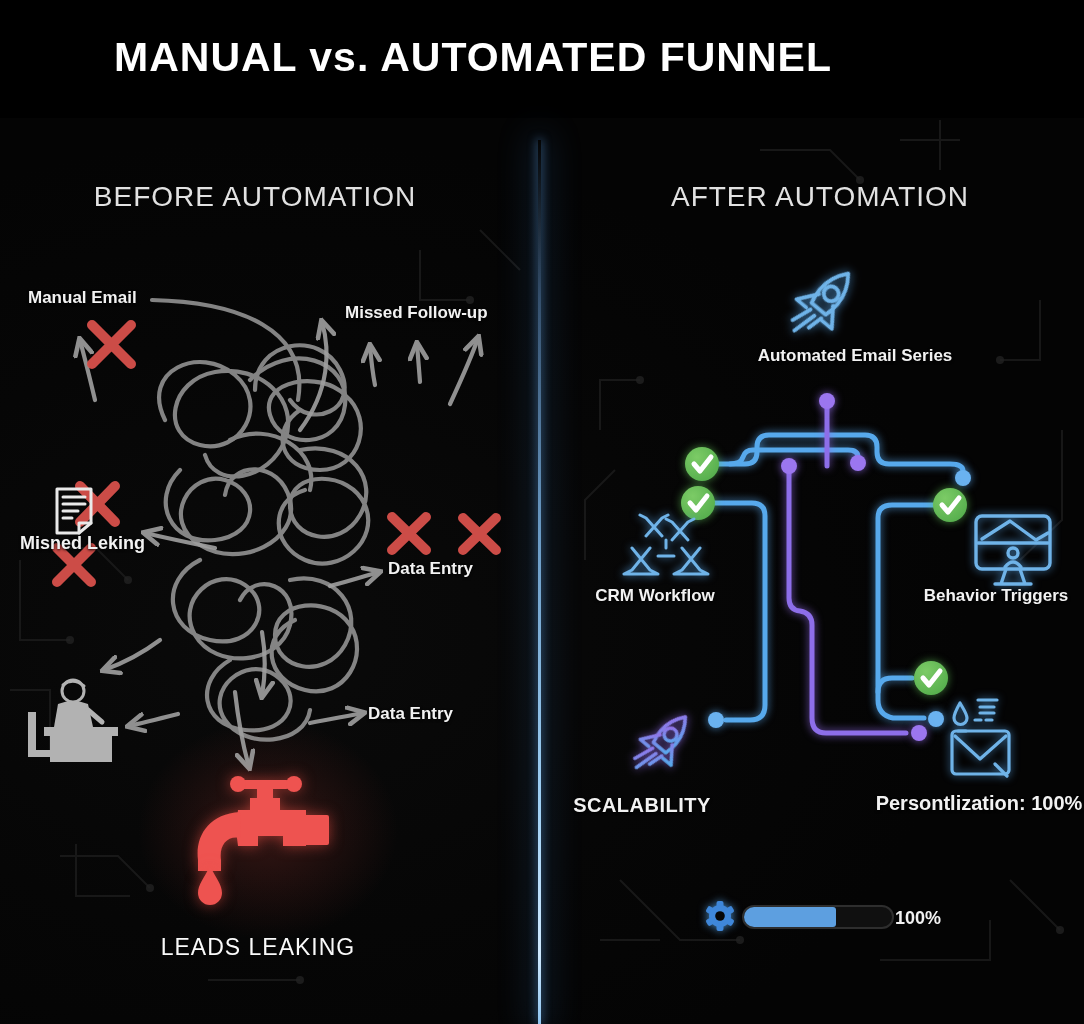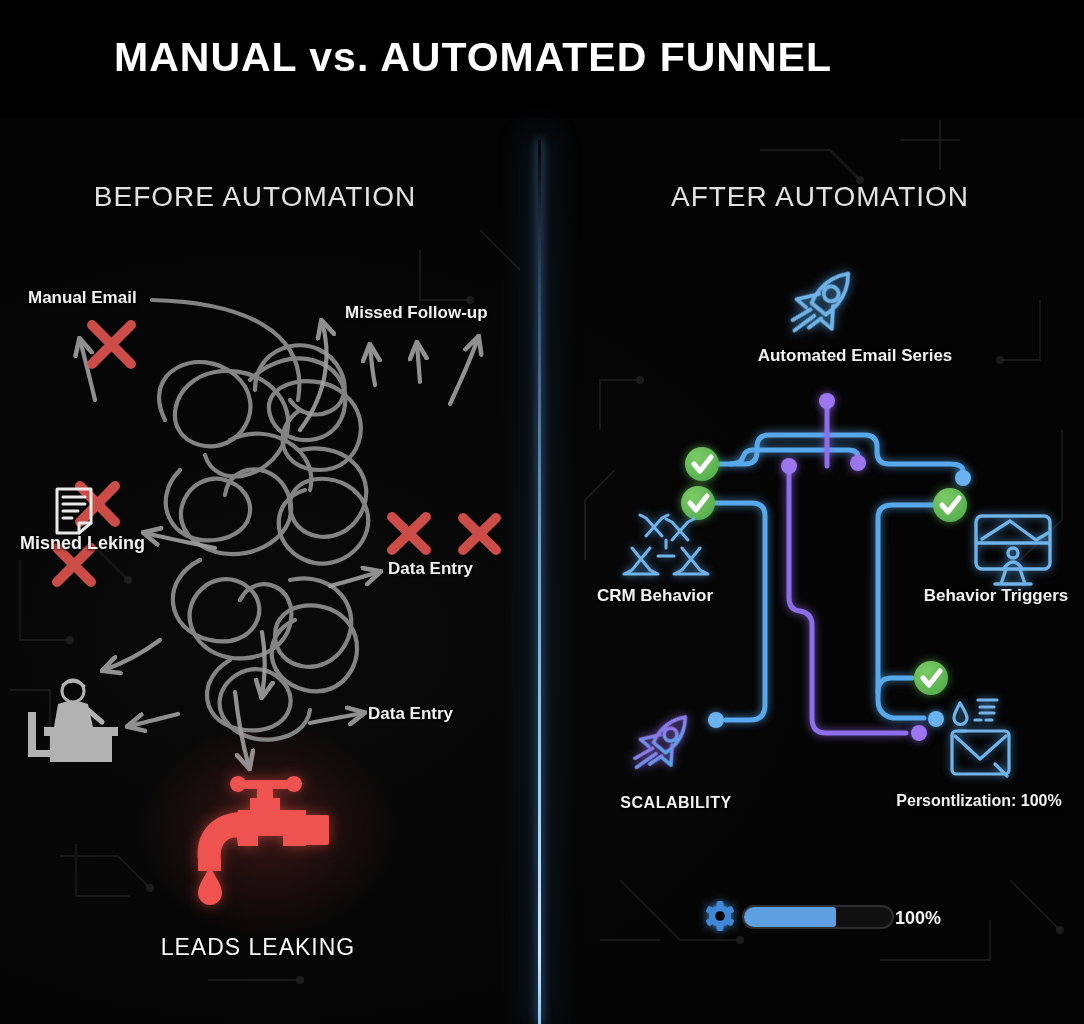--- a/index.html
+++ b/index.html
@@ -262,23 +262,23 @@
   <div class="section-header" style="left:255px;">BEFORE AUTOMATION</div>
 
   <div class="lbl" style="left:28px;top:288px;">Manual Email</div>
   <div class="lbl" style="left:345px;top:303px;">Missed Follow-up</div>
   <div class="lbl" style="left:20px;top:533px;font-size:18px;">Misned Leking</div>
   <div class="lbl" style="left:388px;top:559px;">Data Entry</div>
   <div class="lbl" style="left:368px;top:704px;">Data Entry</div>
   <div class="big-lbl" style="left:258px;top:934px;">LEADS LEAKING</div>
 
   <div class="lbl center" style="left:831px;top:346px;margin-left:24px;">Automated Email Series</div>
-  <div class="lbl center" style="left:655px;top:586px;">CRM Behavior</div>
+  <div class="lbl center" style="left:655px;top:586px;">CRM Workflow</div>
   <div class="lbl center" style="left:996px;top:586px;">Behavior Triggers</div>
-  <div class="lbl center" style="left:676px;top:794px;font-size:16px;letter-spacing:.5px;">SCALABILITY</div>
-  <div class="lbl center" style="left:979px;top:792px;font-size:16px;">Persontlization: 100%</div>
+  <div class="lbl center" style="left:642px;top:794px;font-size:20px;letter-spacing:.5px;">SCALABILITY</div>
+  <div class="lbl center" style="left:979px;top:792px;font-size:20px;">Persontlization: 100%</div>
 
   <div class="progress-wrap">
     <div class="progress-fill" style="width:62%"></div>
   </div>
   <div class="progress-text">100%</div>
 
 </div>
 
 </body></html>

